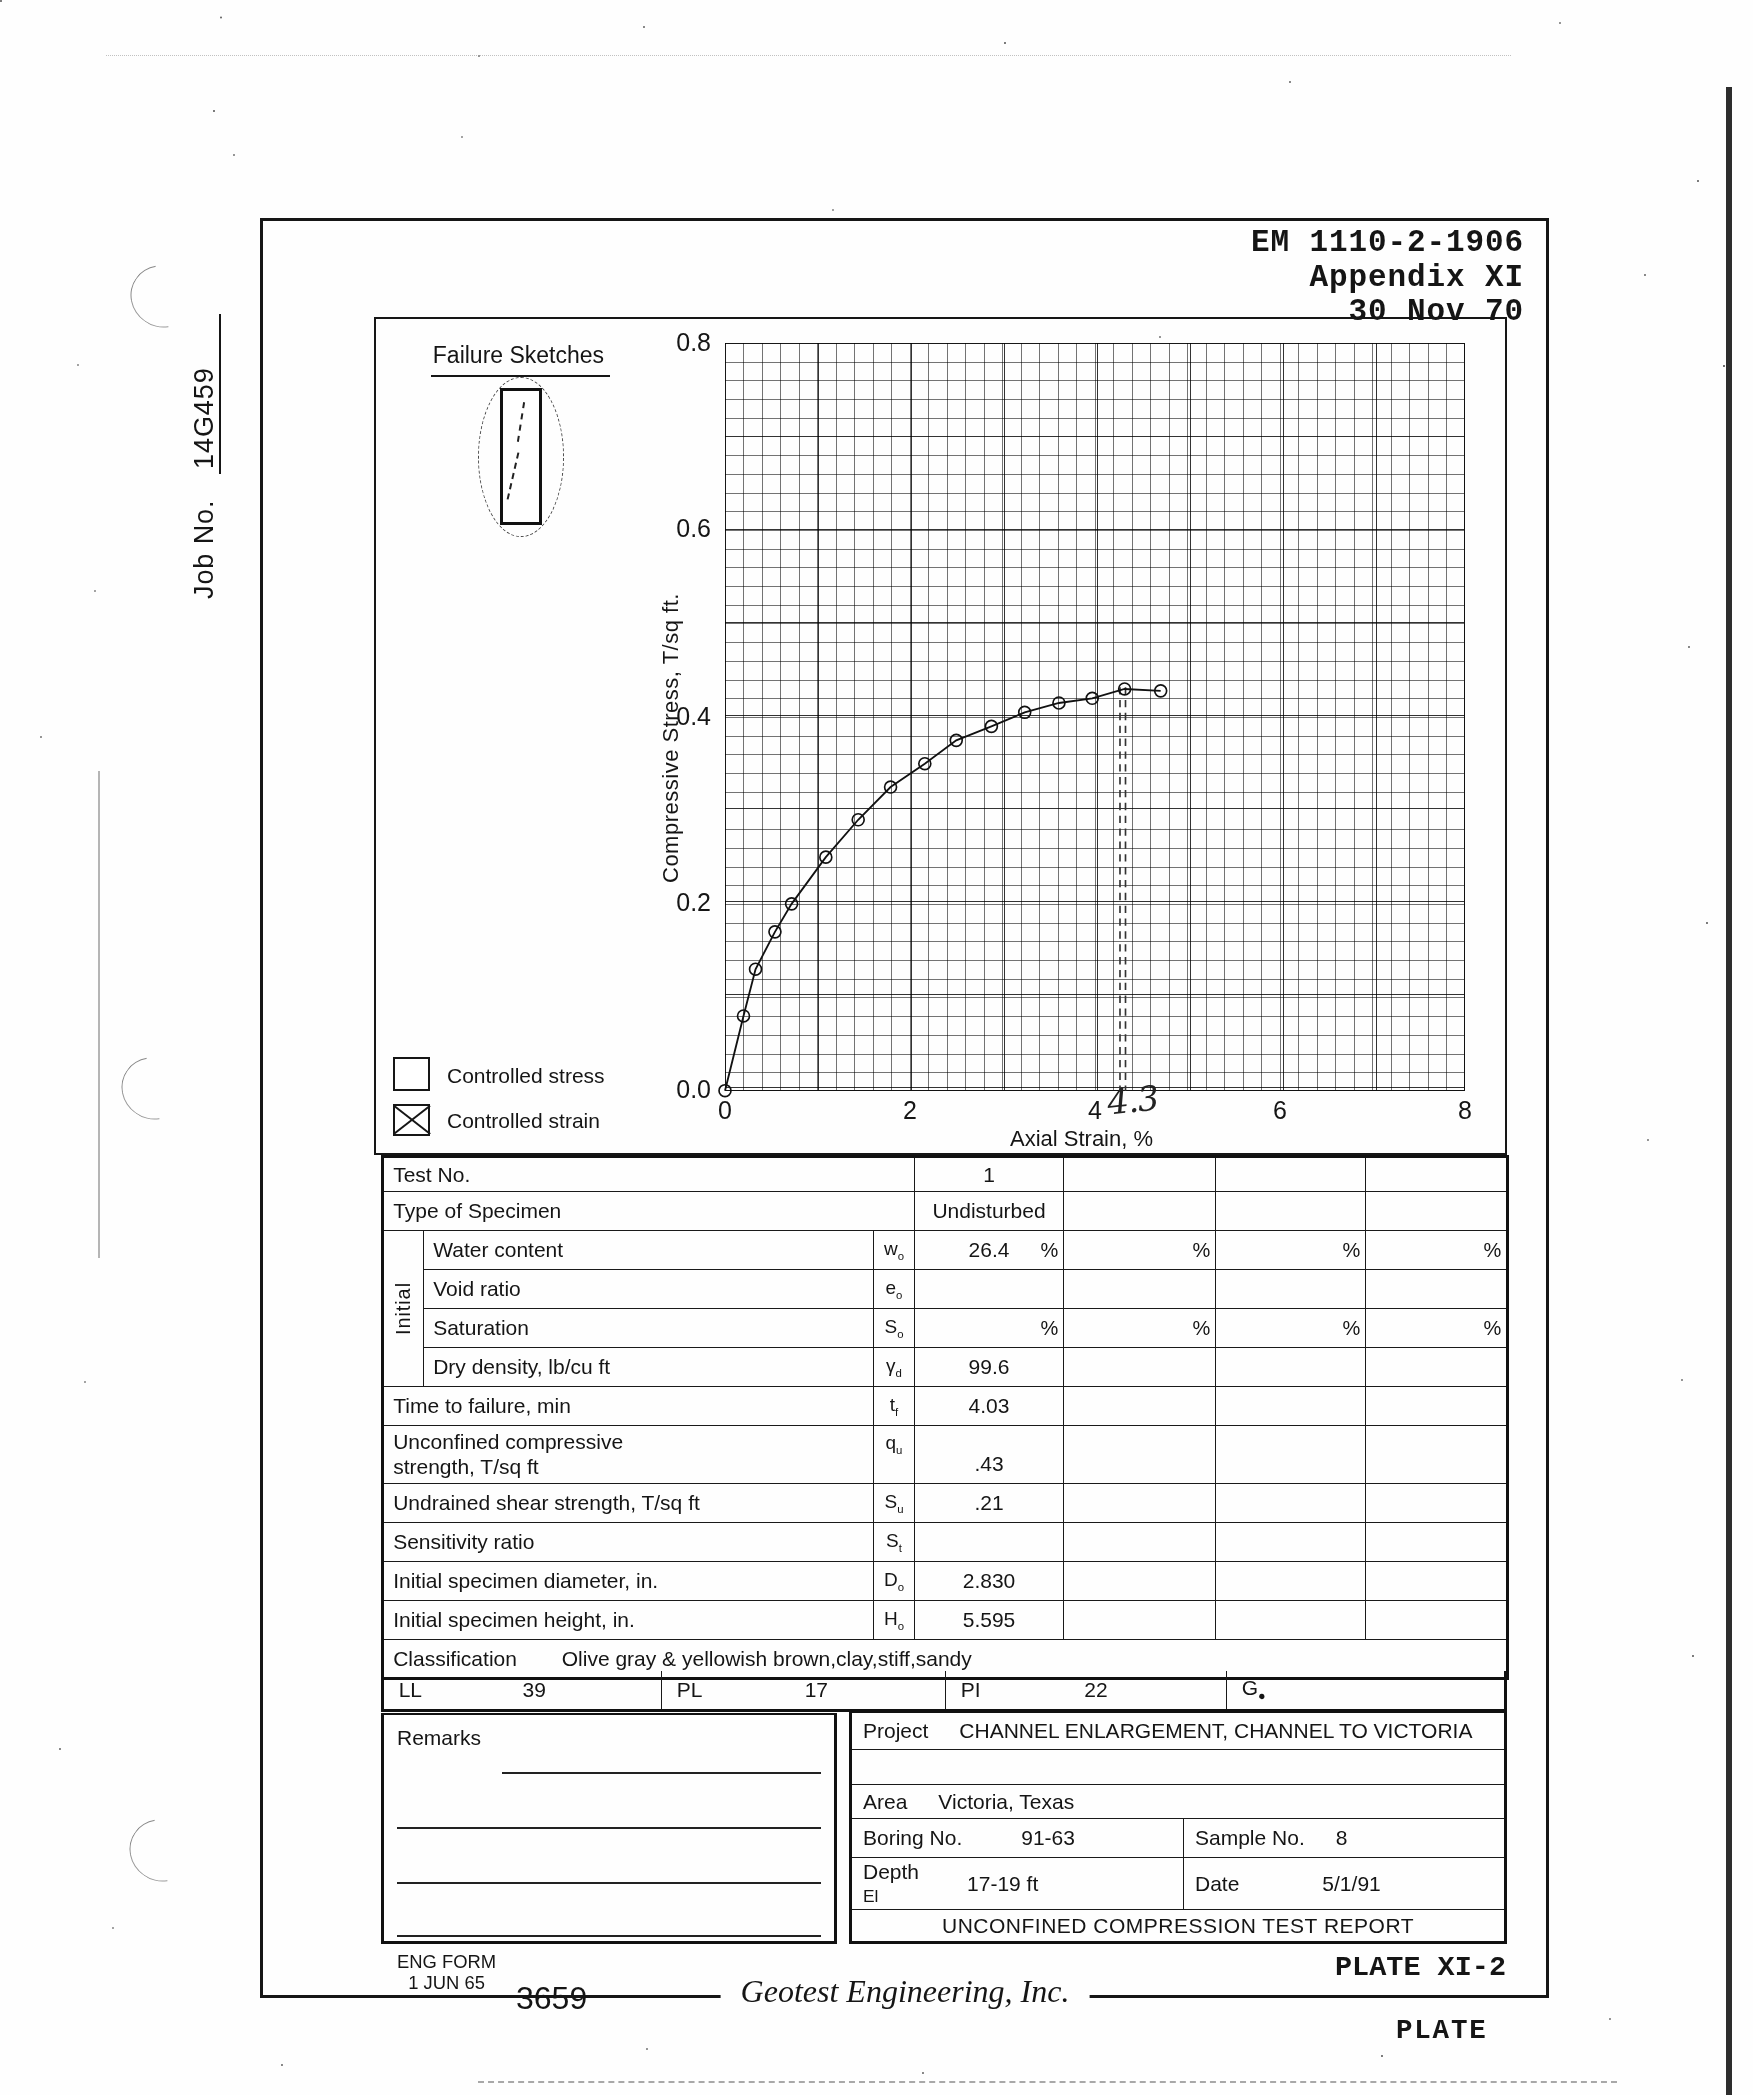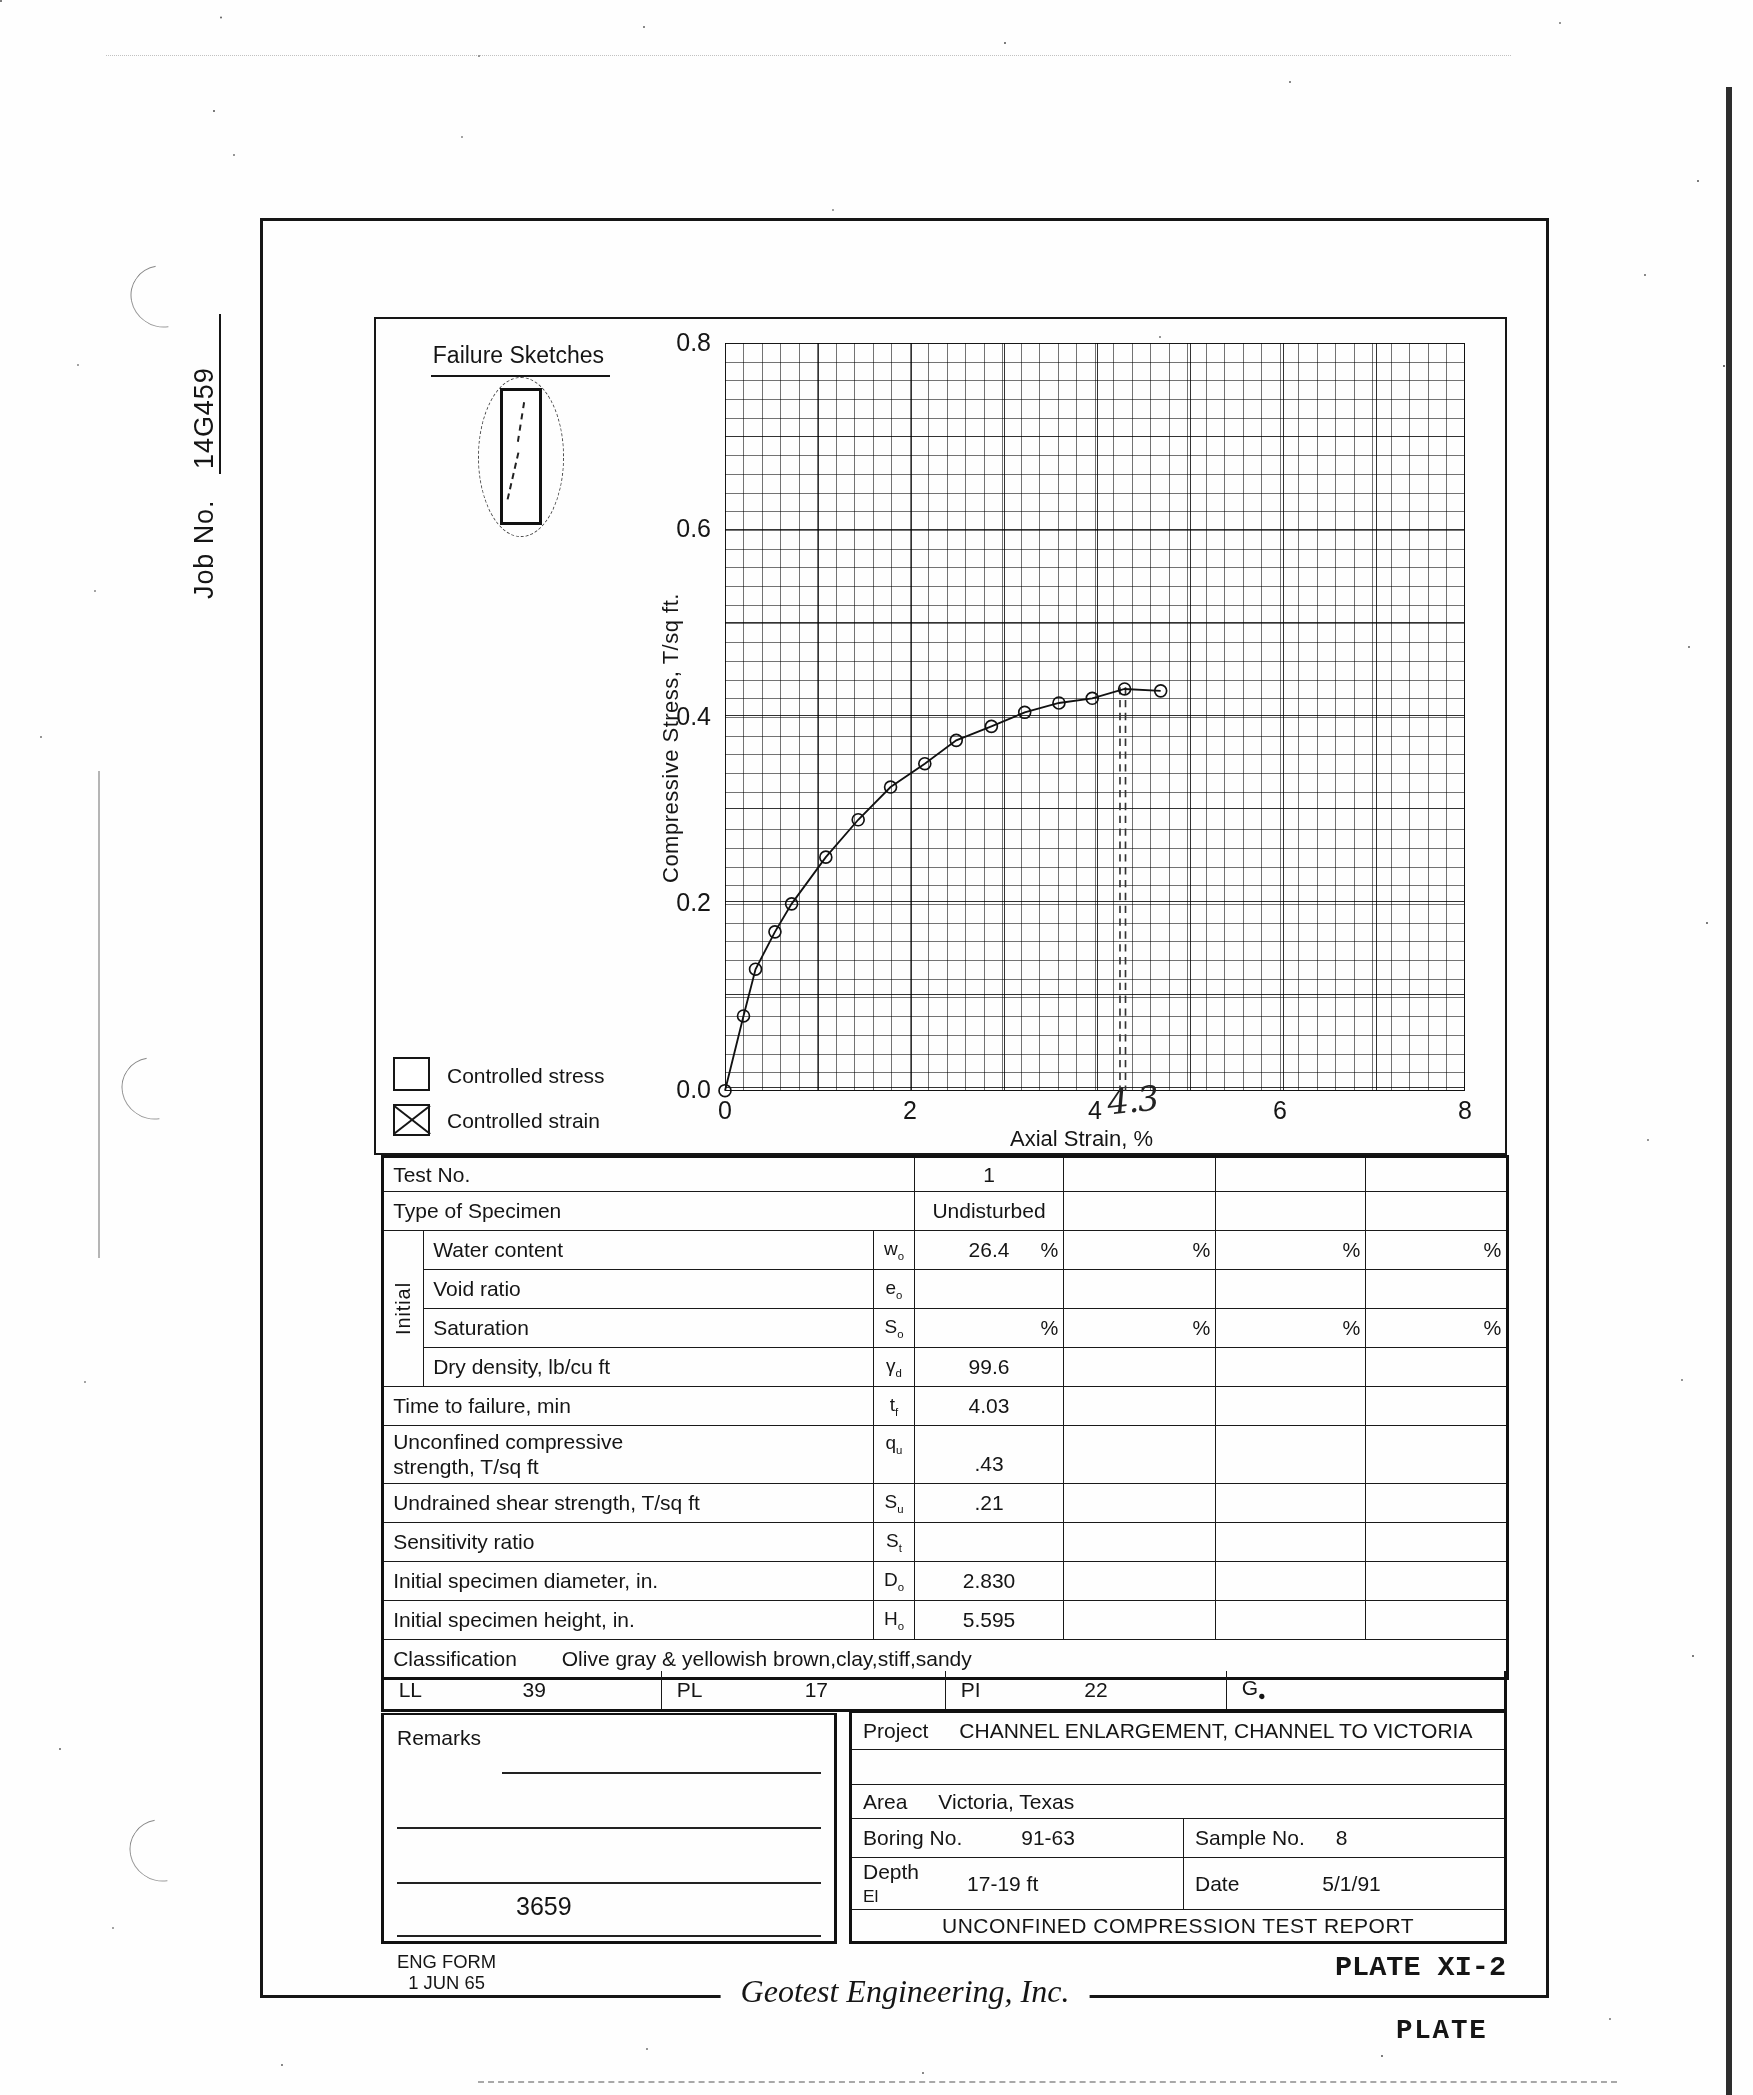--- a/index.html
+++ b/index.html
@@ -72,41 +72,46 @@
   .bline { position:absolute; border-bottom:2.3px solid #222; }
   .project-box { left:849px; top:1710px; width:658px; height:234px; border:3.7px solid #111; display:flex; flex-direction:column; font-size:21px; }
   .p-row { position:relative; border-bottom:1.8px solid #1a1a1a; display:flex; align-items:center; padding:0 11px; }
   .p-row:last-child { border-bottom:none; }
   .p-split { display:flex; align-items:center; height:100%; }
   .p-val { margin-left:31px; }
   .p-right { border-left:1.8px solid #1a1a1a; padding-left:11px; }
   .report-title { justify-content:center; font-size:21px; letter-spacing:0.5px; }
   
   .engform { left:397px; top:1951px; font-size:18.4px; line-height:1.15; text-align:center; }
-  .engform-num { left:516px; top:1892px; font-size:25px; }
+  .engform-num { left:516px; top:1980px; font-size:32px; }
   .plate-xi { left:1276px; top:1951px; width:230px; text-align:right; font-family:"Liberation Mono", monospace; font-weight:700; font-size:28.5px; }
   .company { left:905px; top:1973px; transform:translateX(-50%); background:#fefefe; padding:0 20px; font-family:"Liberation Serif", serif; font-style:italic; font-weight:400; font-size:32px; white-space:nowrap; z-index:3; }
   .plate-bottom { left:1396px; top:2015px; font-family:"Liberation Mono", monospace; font-weight:700; font-size:27.5px; letter-spacing:1.8px; }
 </style>
 </head>
 <body>
 
 <div class="page">
 
   <div class="abs noise"></div>
   <div class="abs right-bar"></div>
   <div class="abs top-dots"></div>
   <div class="abs bottom-dash"></div>
   <div class="abs left-faint"></div>
   <div class="abs punch" style="left:130px; top:266px;"></div>
   <div class="abs punch" style="left:121px; top:1058px;"></div>
   <div class="abs punch" style="left:129px; top:1820px;"></div>
 
   <div class="abs plate-border"></div>
 
+  <div class="abs em-header">
+    <div>EM 1110-2-1906</div>
+    <div>Appendix XI</div>
+    <div>30 Nov 70</div>
+  </div>
 
   <div class="abs job-no">
     <span>Job No.</span>&nbsp;&nbsp;
     <span class="jval">14G459</span>
   </div>
 
   <div class="abs chart-box"></div>
   <div class="abs fs-title">Failure Sketches</div>
   <div class="abs spec-ellipse"></div>
   <div class="abs spec-rect"></div>

